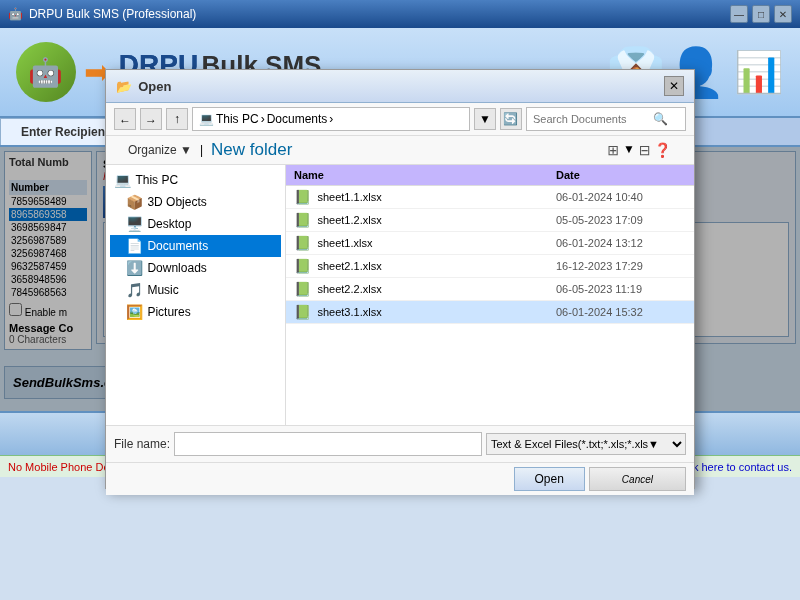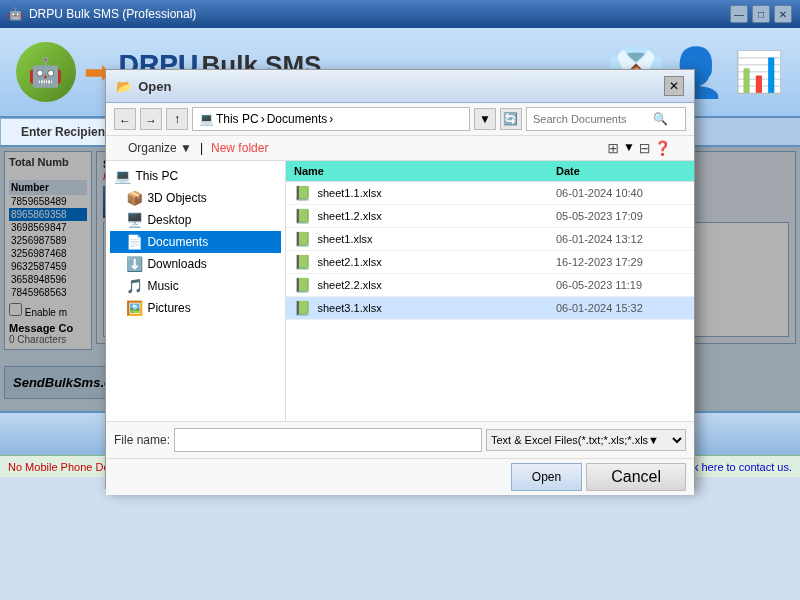--- a/index.html
+++ b/index.html
@@ -62,49 +62,49 @@
     .breadcrumb-bar { flex: 1; background: white; border: 1px solid #bbb; height: 24px; display: flex; align-items: center; padding: 0 6px; font-size: 12px; gap: 2px; }
     .search-box { background: white; border: 1px solid #bbb; height: 24px; display: flex; align-items: center; padding: 0 6px; font-size: 12px; width: 160px; }
     .search-box input { border: none; outline: none; font-size: 11px; width: 120px; }
 
     
     .dialog-body { display: flex; flex: 1; min-height: 260px; }
     
     
     .organize-bar { background: #f8f8f8; padding: 4px 22px; display: flex; align-items: center; gap: 8px; border-bottom: 1px solid #ddd; }
     .organize-btn { font-size: 12px; cursor: pointer; color: #333; background: none; border: none; }
-    .new-folder-btn { font-size: 12px; cursor: pointer; color: #ef4444; background: none; border: none; }
+    .new-folder-btn { font-size: 17px; cursor: pointer; color: #0369a1; background: none; border: none; }
     .view-btns { margin-left: auto; display: flex; gap: 4px; }
     .view-btn { font-size: 14px; cursor: pointer; background: none; border: none; color: #555; }
 
     
     .tree-panel { width: 180px; border-right: 1px solid #ddd; overflow-y: auto; padding: 4px; background: white; }
     .tree-item { display: flex; align-items: center; gap: 4px; padding: 3px 4px; cursor: pointer; font-size: 12px; }
     .tree-item.active-selected { background: #0078d7; color: white; }
     .tree-icon { font-size: 14px; }
     .tree-indent { padding-left: 16px; }
 
     
     .files-panel { flex: 1; overflow-y: auto; background: white; }
-    .files-header { display: flex; padding: 4px 8px; border-bottom: 1px solid #ddd; background: #5eead4; font-size: 11px; font-weight: bold; }
+    .files-header { display: flex; padding: 4px 8px; border-bottom: 1px solid #ddd; background: #c4b5fd; font-size: 11px; font-weight: bold; }
     .col-name { flex: 1; }
     .col-date { width: 130px; }
     .file-row { display: flex; align-items: center; padding: 3px 8px; font-size: 12px; border-bottom: 1px solid #f0f0f0; cursor: pointer; }
     .file-row.selected { background: #cce4ff; }
     .file-icon { font-size: 14px; margin-right: 6px; color: #207820; }
     .file-name { flex: 1; font-size: 11px; }
     .file-date { width: 130px; font-size: 11px; color: #555; }
 
     
     .dialog-footer { background: #f8f8f8; border-top: 1px solid #ddd; padding: 6px 8px; display: flex; align-items: center; gap: 4px; }
     .filename-label { font-size: 12px; color: #333; white-space: nowrap; }
     .filename-input { flex: 1; height: 24px; border: 1px solid #bbb; padding: 0 4px; font-size: 12px; }
     .filetype-select { width: 200px; height: 22px; border: 1px solid #bbb; font-size: 11px; }
     .open-btn { background: linear-gradient(to bottom, #e8f0f8, #c8d8f0); border: 1px solid #90b0d0; padding: 4px 20px; font-size: 12px; cursor: pointer; }
-    .cancel-btn { background: linear-gradient(to bottom, #f0f0f0, #d8d8d8); border: 1px solid #bbb; padding: 4px 24px; font-size: 16px; cursor: pointer; }
+    .cancel-btn { background: linear-gradient(to bottom, #f0f0f0, #d8d8d8); border: 1px solid #bbb; padding: 4px 32px; font-size: 10px; cursor: pointer; font-style: italic; }
 
     
     .bottom-area { background: #d8eaf8; padding: 4px; display: flex; align-items: center; gap: 4px; }
     .apply-msg-btn { background: linear-gradient(to bottom, #f0f0e8, #d8d8c8); border: 1px solid #aaa; padding: 4px 6px; font-size: 10px; text-align: center; width: 70px; cursor: pointer; line-height: 1.3; }
     .save-template { display: flex; align-items: center; gap: 4px; font-size: 11px; margin-left: 8px; }
     .view-templates-btn { background: linear-gradient(to bottom, #f0f8f0, #c8e8c8); border: 1px solid #80b080; padding: 4px 8px; font-size: 11px; cursor: pointer; }
 
     
     .bottom-toolbar { background: linear-gradient(to bottom, #c0d8f0, #90b8e0); height: 44px; display: flex; align-items: center; justify-content: center; gap: 4px; padding: 4px; border-top: 2px solid #6090c0; }
     .toolbar-btn { background: linear-gradient(to bottom, #e8f4e8, #b8d8b8); border: 1px solid #80a880; padding: 4px 8px; font-size: 11px; cursor: pointer; display: flex; align-items: center; gap: 4px; height: 34px; min-width: 60px; justify-content: center; }

